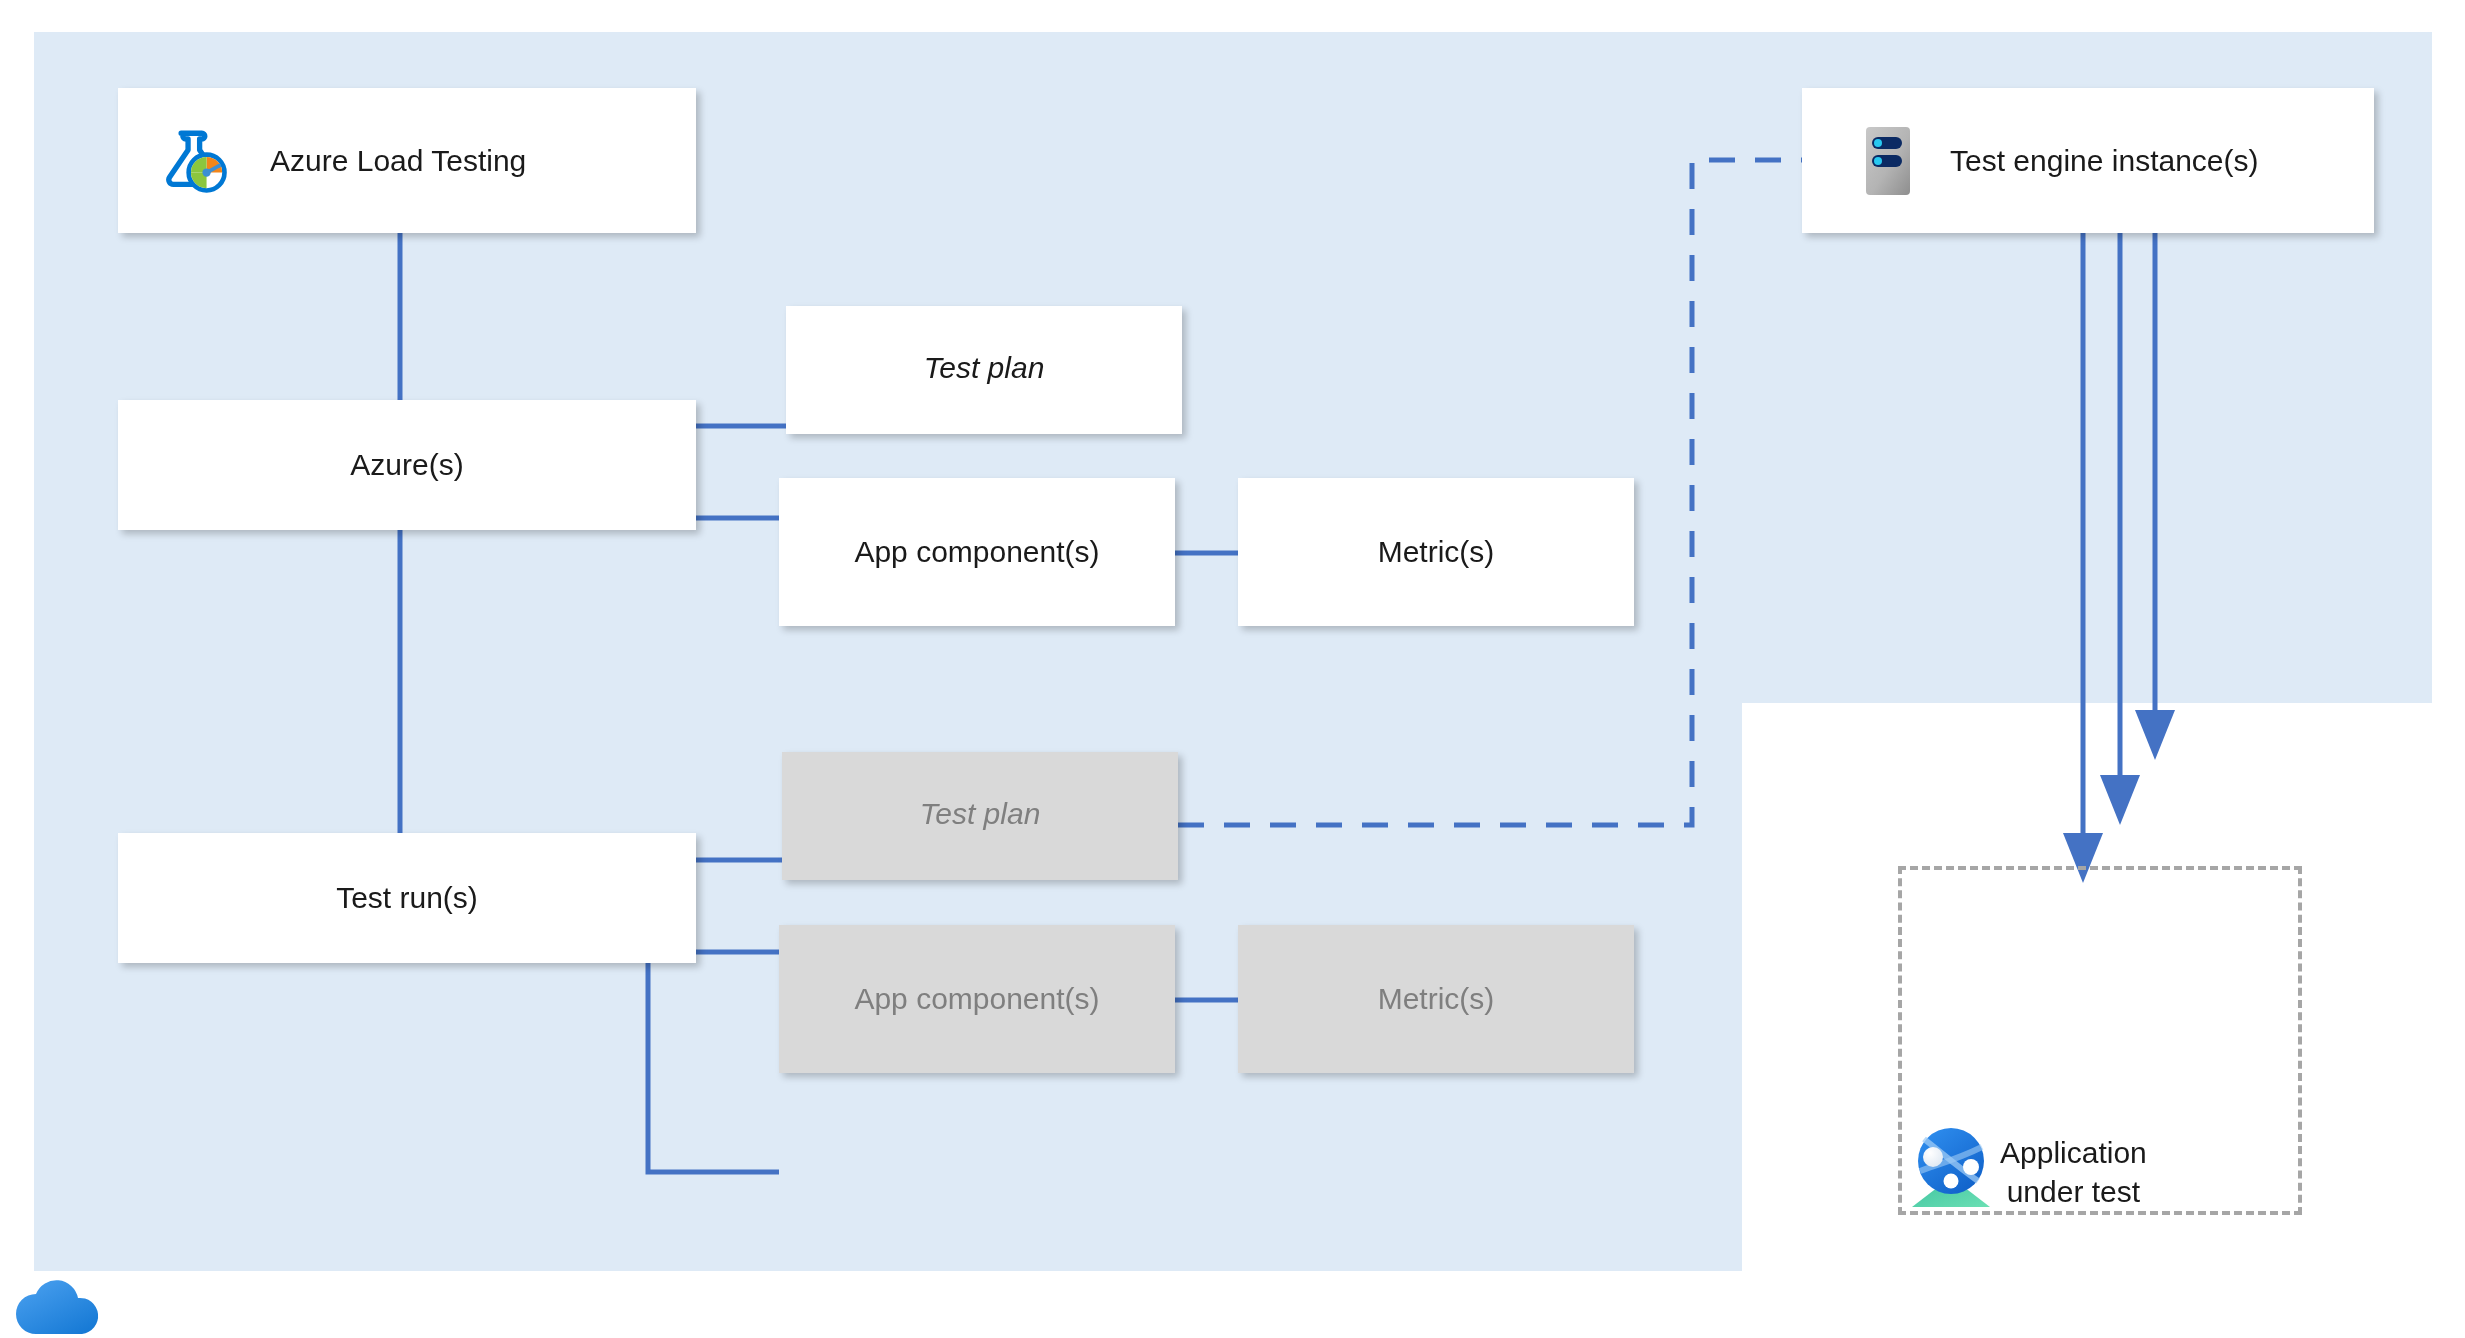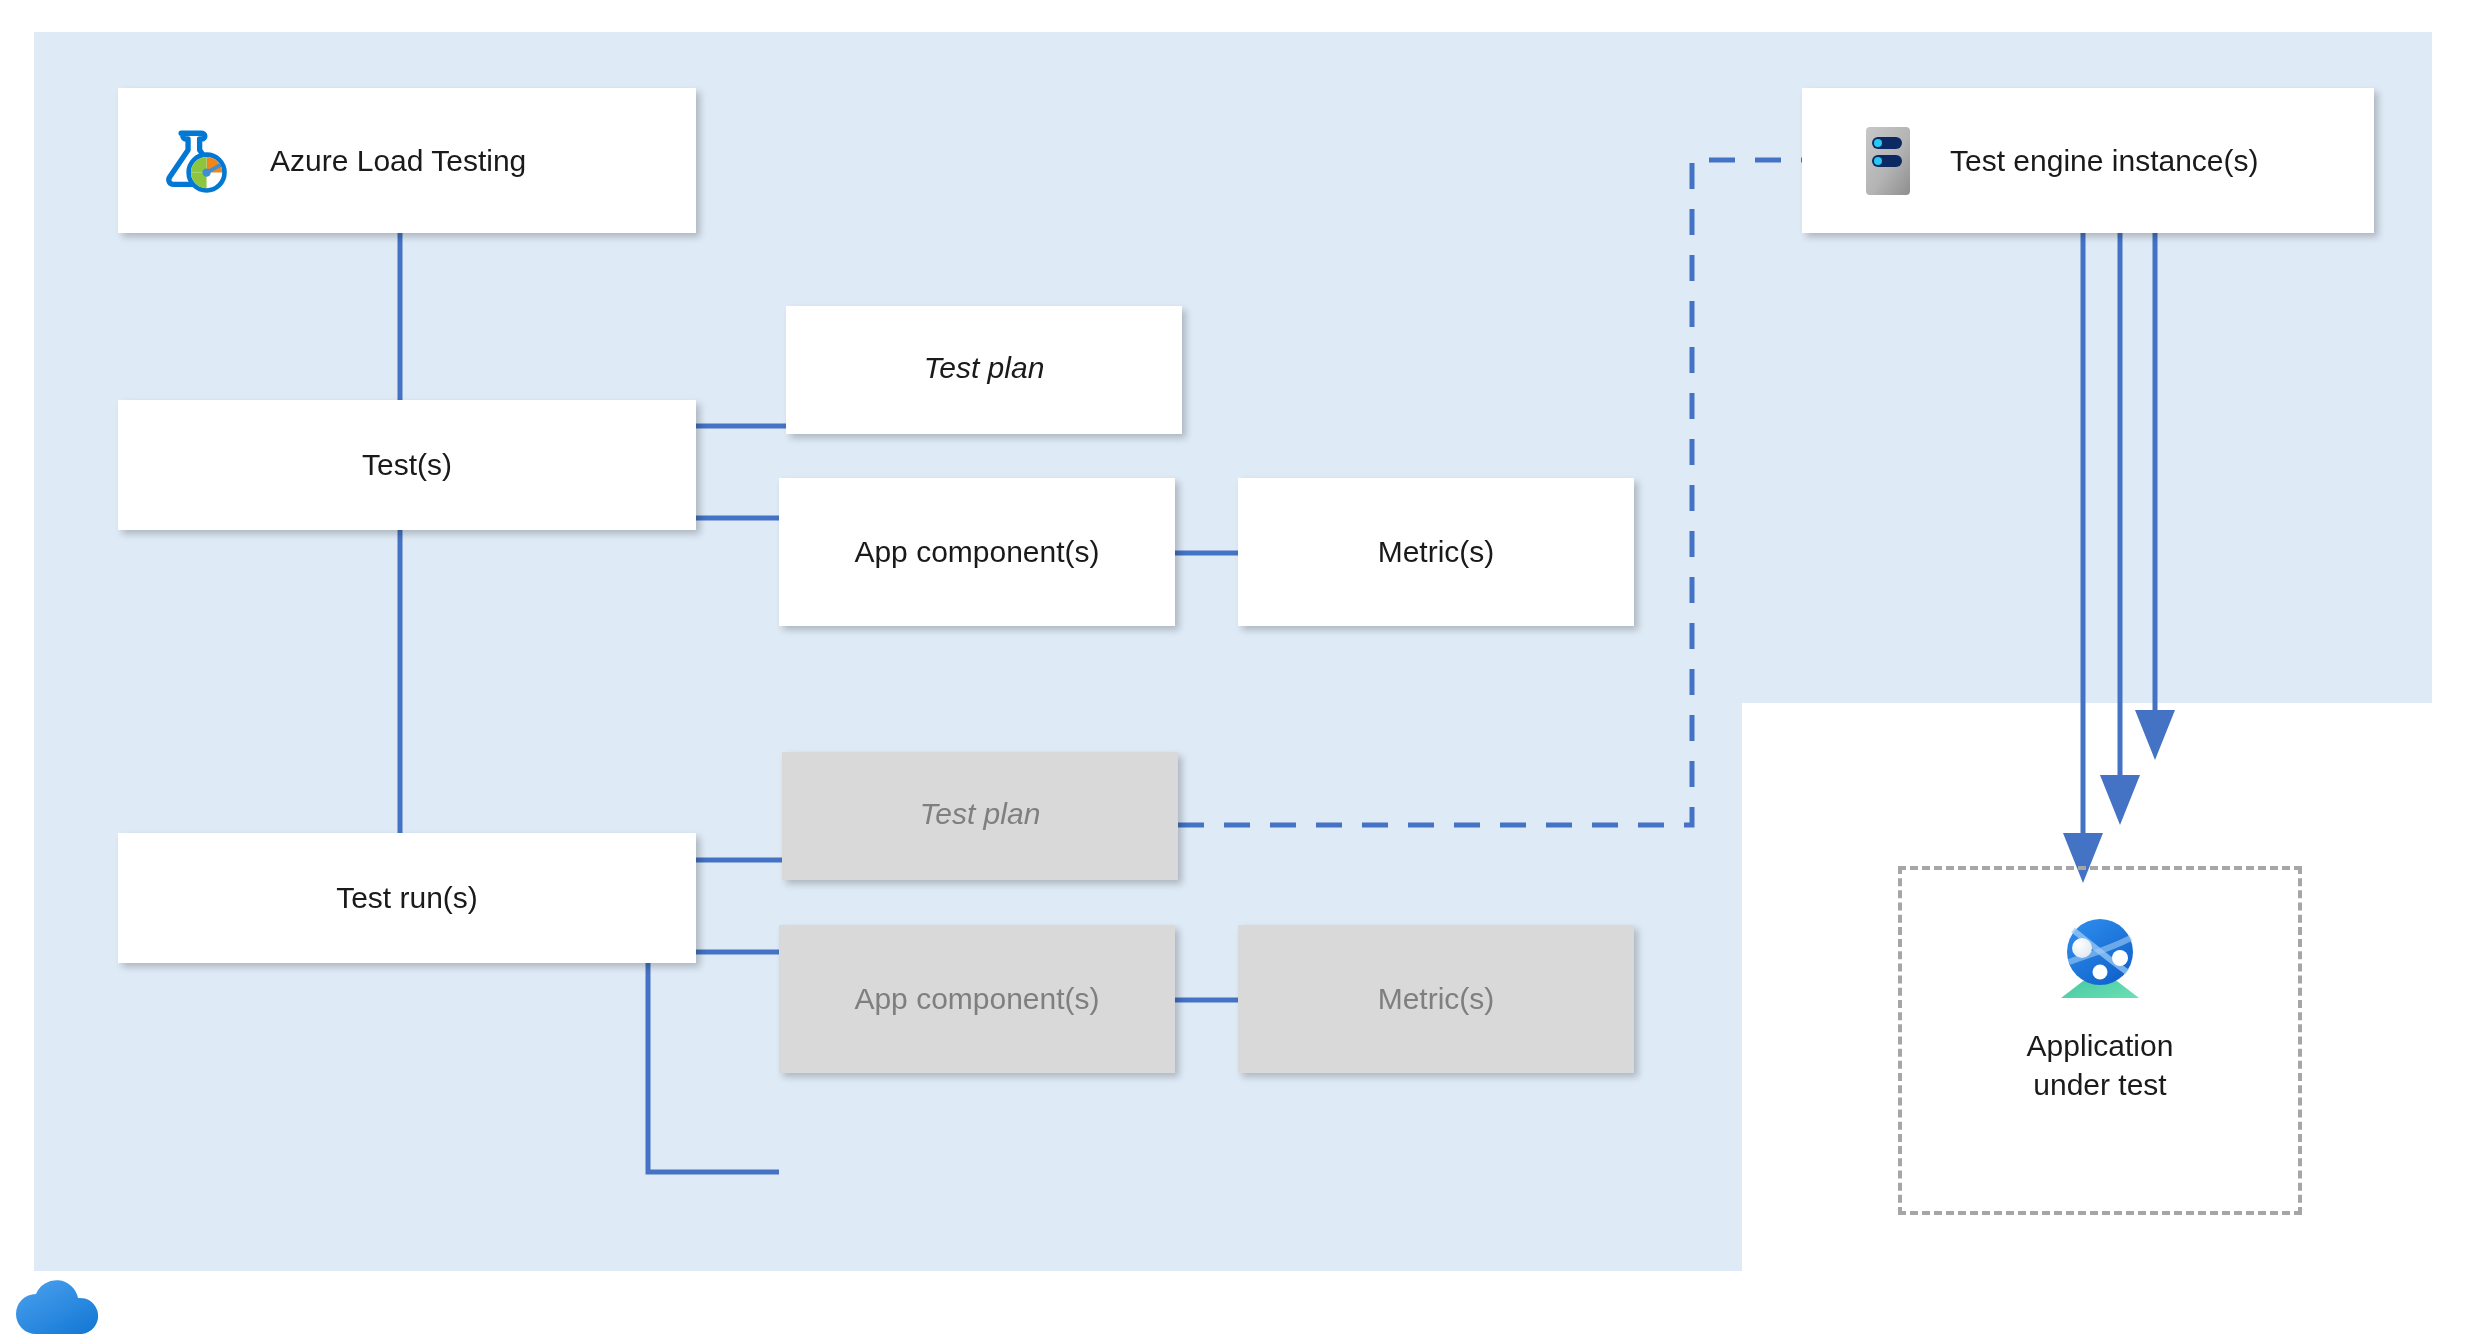--- a/index.html
+++ b/index.html
@@ -83,22 +83,22 @@
   #aut-boundary {
     position: absolute;
     left: 1898px;
     top: 866px;
     width: 404px;
     height: 349px;
     box-sizing: border-box;
     border: 4px dashed #a6a6a6;
     background: transparent;
     display: flex;
-    flex-direction: column;
-    align-items: center;
+    flex-direction: row;
+    align-items: flex-end;
     justify-content: flex-start;
     padding-top: 44px;
   }
   #aut-label {
     margin-top: 24px;
     font-size: 30px;
     color: #1a1a1a;
     text-align: center;
     line-height: 1.3;
     white-space: pre-line;
@@ -163,21 +163,21 @@
         <path d="M42 42 L28.5 42 A13.5 13.5 0 0 1 42 28.5 Z" fill="#8cc63e"></path>
         <path d="M42 42 L42 55.5 A13.5 13.5 0 0 1 28.5 42 Z" fill="#8cc63e"></path>
         <line x1="42" y1="42" x2="53" y2="36" stroke="#3c8fd4" stroke-width="3.2" stroke-linecap="round"></line>
         <circle cx="42" cy="42" r="3.6" fill="#3c8fd4"></circle>
       </svg>
     </span>
     <span class="icon-label">Azure Load Testing</span>
   </div>
 
   <div class="node" id="node-tests">
-    <span class="label">Test(s)</span>
+    <span class="label">Azure(s)</span>
   </div>
 
   <div class="node" id="node-test-runs">
     <span class="label">Test run(s)</span>
   </div>
 
   <div class="node" id="node-test-plan">
     <span class="label">Test plan</span>
   </div>
 

